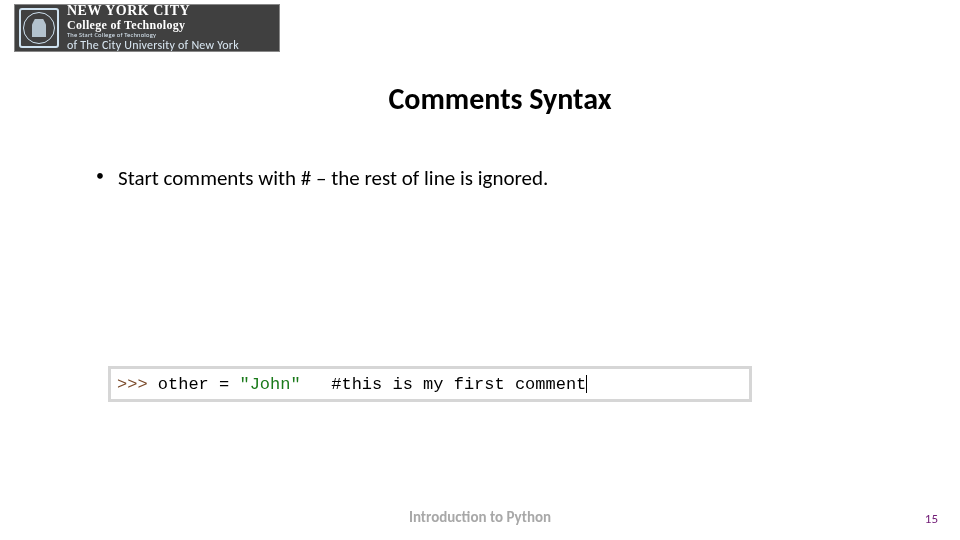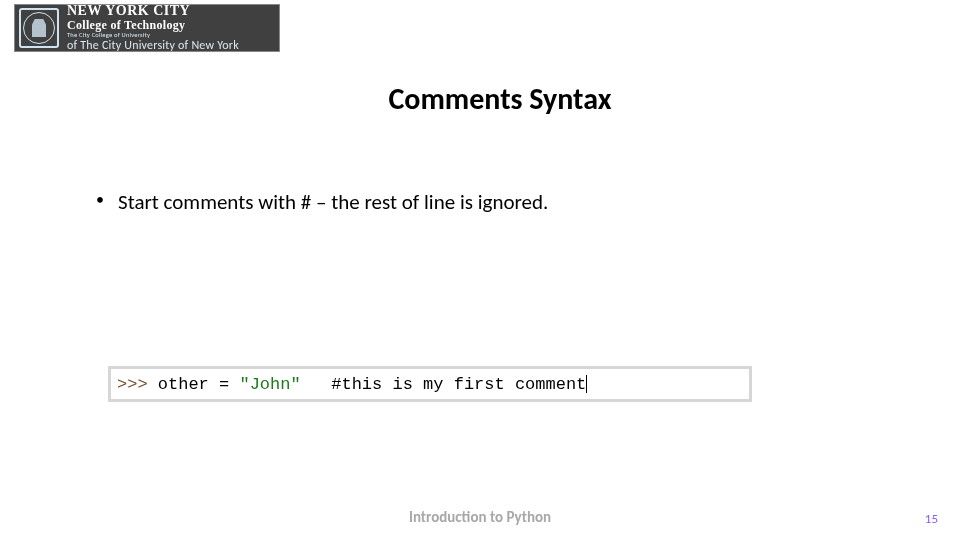--- a/index.html
+++ b/index.html
@@ -31,21 +31,21 @@
 
   .title {
     position: absolute; left: 0; top: 80px; width: 960px; text-align: center;
     font-family: Calibri, Arial, sans-serif; font-weight: bold; font-size: 30px; margin-left: 20px;
   }
 
   .bullets {
     position: absolute; left: 90px; top: 166px; width: 780px;
     font-size: 21px; line-height: 1.22;
   }
-  .bullets li { list-style: none; position: relative; padding-left: 28px; margin-bottom: 2px; margin-top: 24px; }
+  .bullets li { list-style: none; position: relative; padding-left: 28px; margin-bottom: 2px; }
   .bullets li::before {
     content: "•"; position: absolute; left: 6px; top: 0; font-size: 16px; color: #000;
   }
   .hash { font-family: Calibri, Arial, sans-serif; }
 
   .code-wrap {
     position: absolute; left: 108px; top: 366px; width: 644px; height: 36px;
     background: #d6d6d6; padding: 3px;
   }
   .code-inner {
@@ -62,36 +62,36 @@
   .code-caret {
     display: inline-block; width: 1px; height: 18px; background: #000; vertical-align: middle;
     margin-left: 0;
   }
 
   .footer-title {
     position: absolute; left: 0; bottom: 14px; width: 960px; text-align: center;
     font-size: 15px; color: #a8a8a8; font-weight: bold;
   }
   .page-num {
-    position: absolute; right: 22px; bottom: 14px; font-size: 13px; color: #8b5cf6;
+    position: absolute; right: 22px; bottom: 14px; font-size: 13px; color: #701a75;
   }
 </style>
 </head>
 <body>
 
 <div class="slide">
 
   <div class="logo-box">
     <div class="seal">
       <div class="seal-inner"></div>
     </div>
     <div class="logo-text">
       <div class="logo-line1">NEW YORK CITY</div>
       <div class="logo-line2">College of Technology</div>
-      <div class="logo-line3">The City College of University</div>
+      <div class="logo-line3">The Start College of Technology</div>
       <div class="logo-line4">of The City University of New York</div>
     </div>
   </div>
 
   <div class="title">Comments Syntax</div>
 
   <ul class="bullets">
     <li>
       <span>Start comments with </span><span class="hash">#</span><span> – the rest of line is ignored.</span>
     </li>

